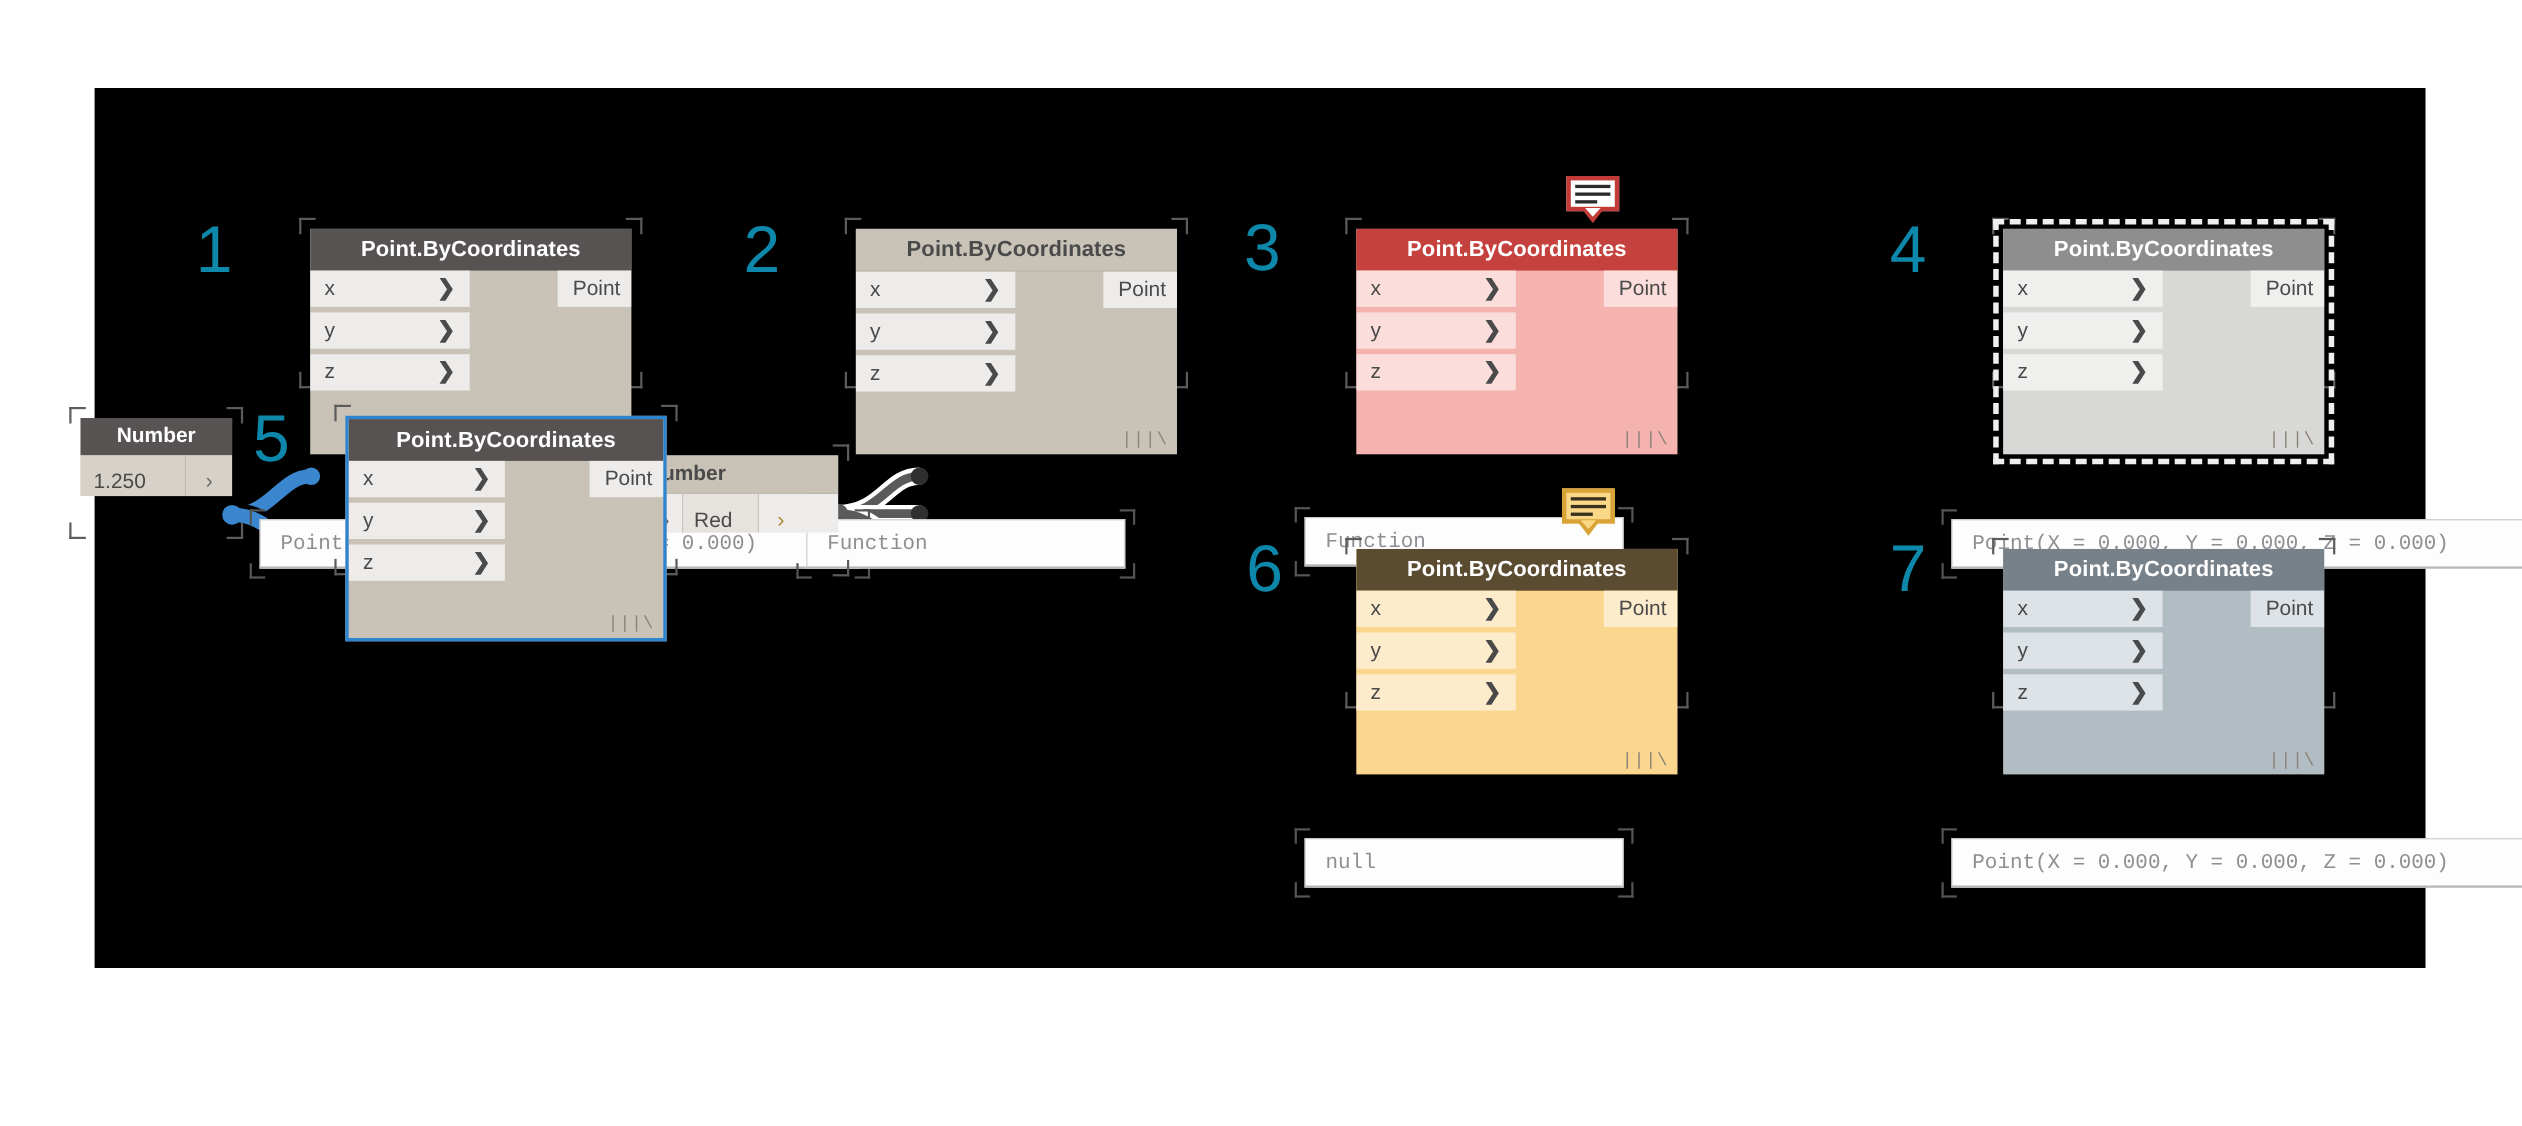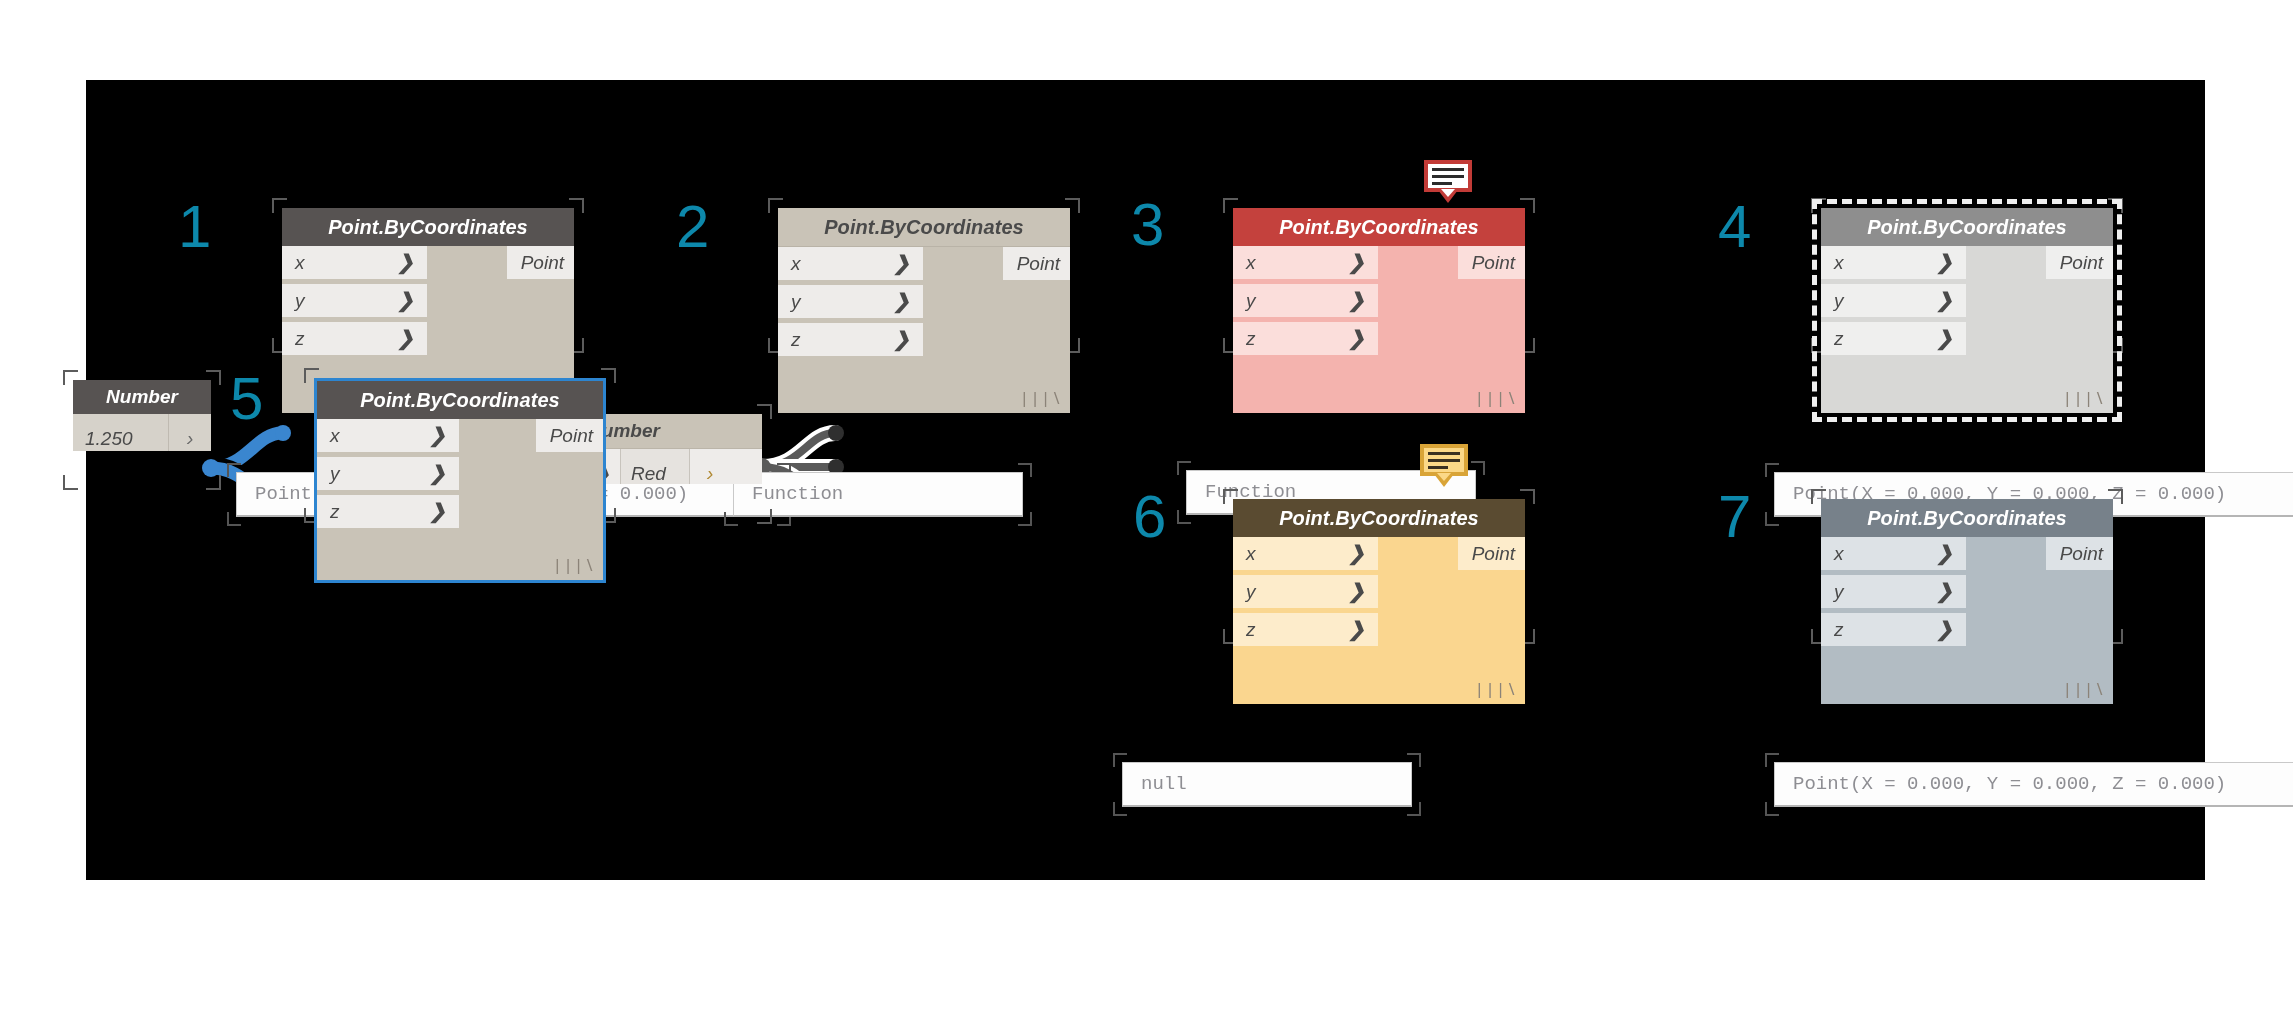--- a/index.html
+++ b/index.html
@@ -5,21 +5,21 @@
 <style>
   html,body{margin:0;padding:0;background:#ffffff;}
   body{width:2293px;height:1024px;font-family:"Liberation Sans",sans-serif;overflow:hidden;}
 
   #canvas{
     position:absolute;left:86px;top:80px;width:2119px;height:800px;
     background:#000000;
   }
 
   
-  .node{position:absolute;font-style:italic;}
+  .node{position:absolute;}
   .node-frame{
     position:absolute;left:-10px;top:-10px;right:-10px;bottom:-10px;
     pointer-events:none;
   }
   .node-frame i{position:absolute;width:13px;height:13px;}
   .node-frame i.tl{left:0;top:0;border-left:2px solid #5c5c5c;border-top:2px solid #5c5c5c;}
   .node-frame i.tr{right:0;top:0;border-right:2px solid #5c5c5c;border-top:2px solid #5c5c5c;}
   .node-frame i.bl{left:0;bottom:0;border-left:2px solid #5c5c5c;border-bottom:2px solid #5c5c5c;}
   .node-frame i.br{right:0;bottom:0;border-right:2px solid #5c5c5c;border-bottom:2px solid #5c5c5c;}
 
@@ -453,21 +453,21 @@
             <span class="plabel">z</span>
             <span class="chev">❯</span>
           </div>
         </div>
         <div class="out-port" style="background:#fdeccb;">Point</div>
         <div class="grip">|||\</div>
       </div>
     </div>
   </div>
 
-  <div class="preview-wrap" style="left:1036px;top:682px;width:290px;">
+  <div class="preview-wrap" style="left:1100px;top:682px;width:290px;">
     <div class="preview-frame">
         <i class="tl"></i>
         <i class="tr"></i>
         <i class="bl"></i>
         <i class="br"></i>
       </div>
     <div class="preview">null</div>
   </div>
 
   <div class="step" style="left:1632px;top:407px;">7</div>

